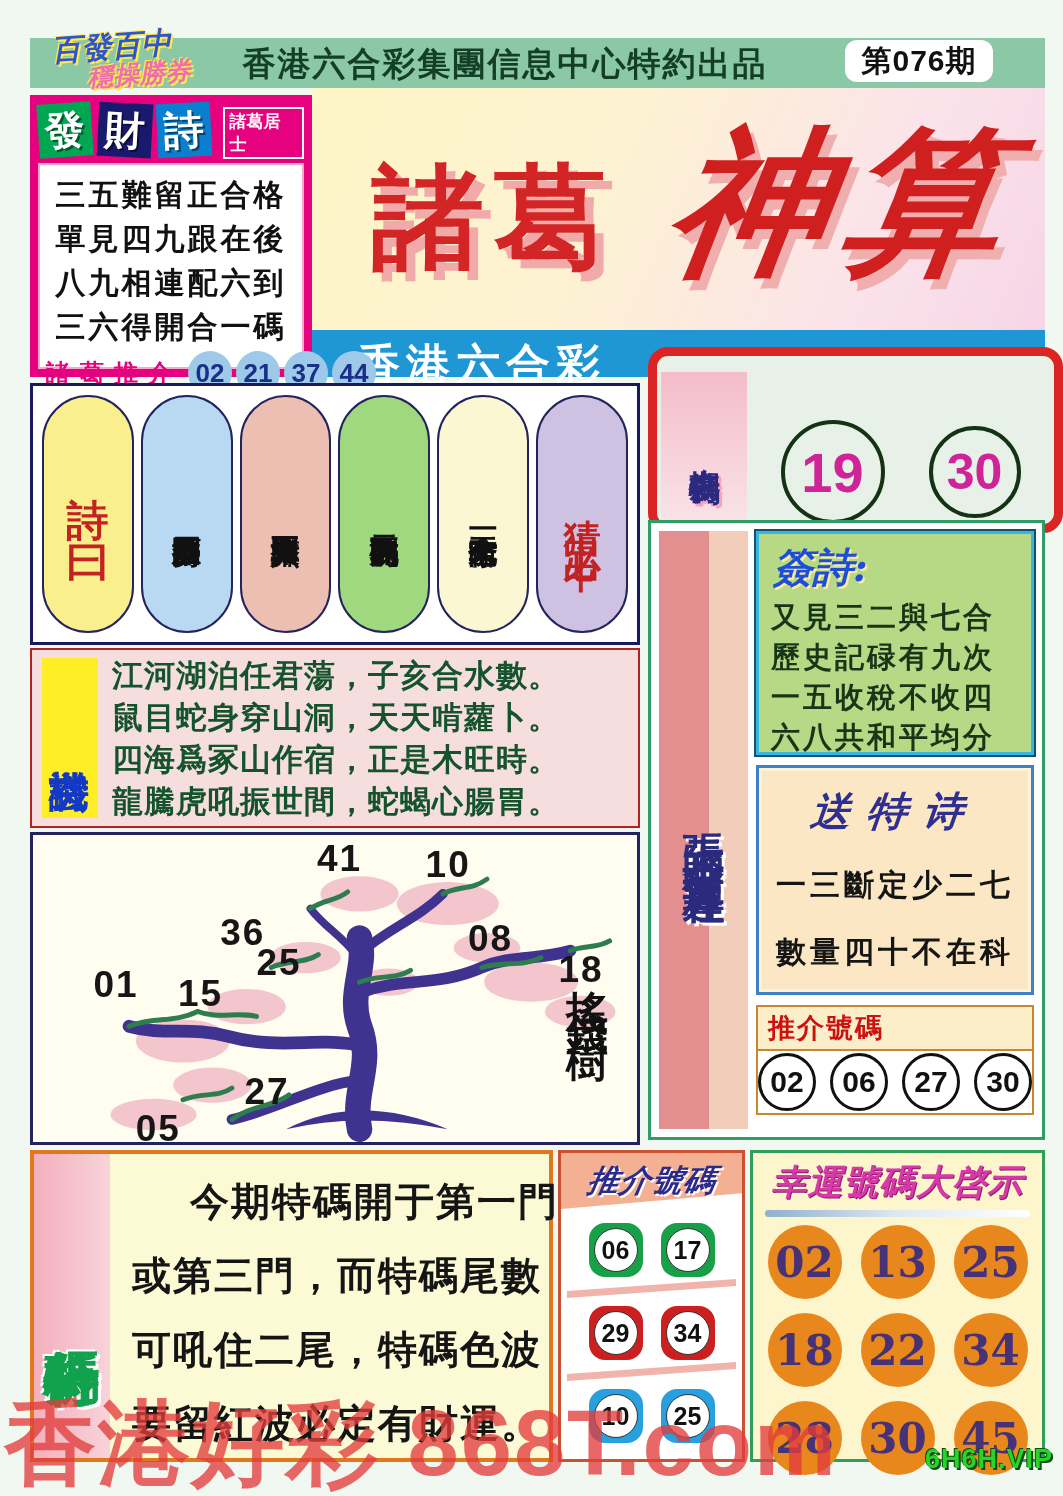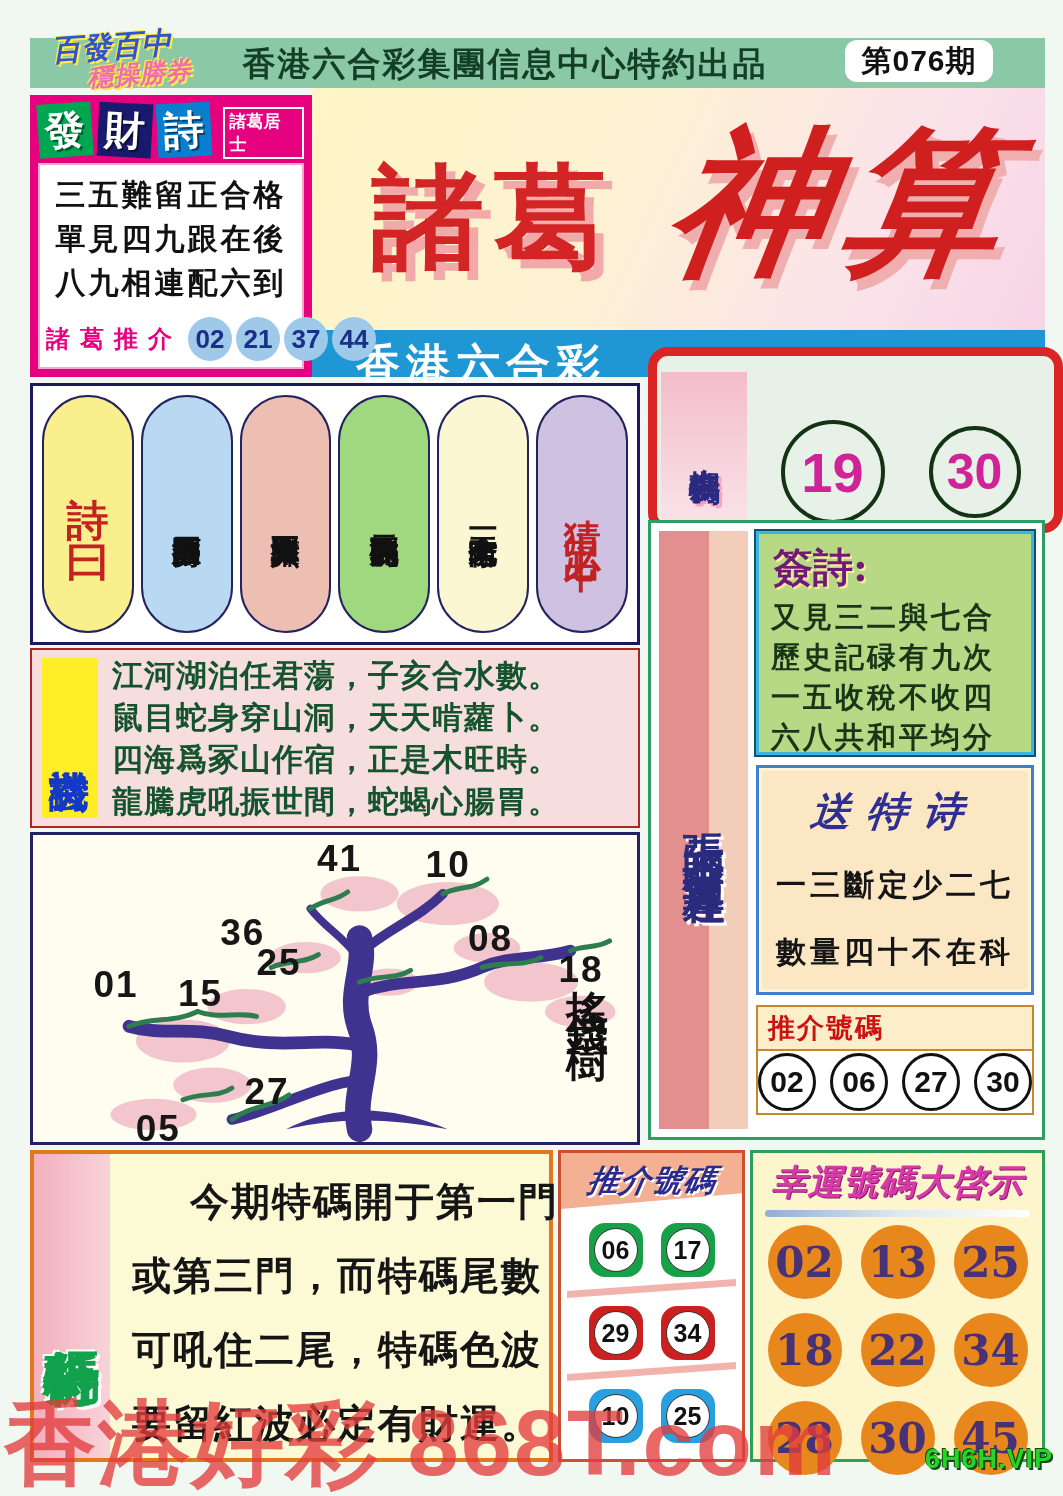--- a/index.html
+++ b/index.html
@@ -103,21 +103,21 @@
   
   .rightcol{position:absolute;left:648px;top:520px;width:397px;height:620px;background:#ffffff;
     border:3px solid #2e9e66;box-sizing:border-box;display:flex;gap:8px;padding:8px;}
   .zhang{width:110px;background:linear-gradient(90deg,#e48f8f 0 56%,#f2cdb9 56% 100%);
     display:flex;align-items:center;justify-content:center;}
   .zhang .vtext{font-size:42px;font-weight:900;color:#2b2b7e;letter-spacing:6px;
     text-shadow:3px 3px 0 #ffffff;}
   .rightstack{flex:1;display:flex;flex-direction:column;gap:10px;}
   .qianshi{height:224px;background:#b7d985;border:3px solid #37b7de;box-shadow:0 0 0 2px #14506e;
     padding:6px 12px;box-sizing:border-box;}
-  .qianshi-title{font-size:40px;font-weight:900;color:#701a75;text-shadow:2px 2px 0 #ffe9a0;margin:0 0 2px 2px;}
+  .qianshi-title{font-size:40px;font-weight:900;color:#1d4ed8;text-shadow:2px 2px 0 #ffe9a0;margin:0 0 2px 2px;font-style:italic;}
   .qianshi-line{font-size:29px;font-weight:900;color:#173517;line-height:40px;letter-spacing:3px;}
   .songte{height:230px;background:#fbe7c4;border:3px solid #3f80c8;box-shadow:inset 0 0 0 3px #fdf3d9;
     box-sizing:border-box;display:flex;flex-direction:column;align-items:center;padding-top:16px;}
   .songte-title{font-size:40px;font-weight:900;font-style:italic;color:#2f2f92;letter-spacing:16px;transform:skewX(-6deg);}
   .songte-line{font-size:30px;font-weight:900;color:#151515;letter-spacing:4px;margin-top:26px;}
   .mafu{height:110px;border:2px solid #c8862e;box-sizing:border-box;display:flex;flex-direction:column;}
   .mafu-head{height:42px;background:#fbeec9;border-bottom:2px solid #c8862e;display:flex;
     align-items:center;justify-content:space-between;padding:0 10px;}
   .mafu-label{font-size:27px;font-weight:900;color:#cc1111;letter-spacing:2px;}
   .mafu-brand{font-size:27px;font-weight:900;color:#2aa0d8;letter-spacing:3px;}
@@ -194,20 +194,21 @@
       <div class="tile t0">發</div>
       <div class="tile t1">財</div>
       <div class="tile t2">詩</div>
       <div class="author">諸葛居士</div>
     </div>
     <div class="facai-body">
       <div>
         <div class="facai-line serif">三五難留正合格</div>
         <div class="facai-line serif">單見四九跟在後</div>
         <div class="facai-line serif">八九相連配六到</div>
+        <div class="facai-line serif">三六得開合一碼</div>
       </div>
       <div class="tuijie">
         <div class="tuijie-label">諸葛推介</div>
         <div class="tuijie-balls">
           <div class="ball-blue">02</div>
           <div class="ball-blue">21</div>
           <div class="ball-blue">37</div>
           <div class="ball-blue">44</div>
         </div>
       </div>

